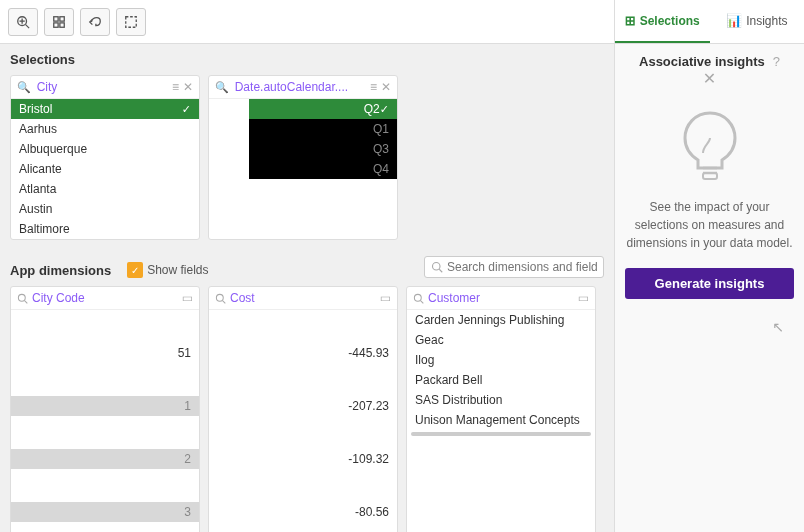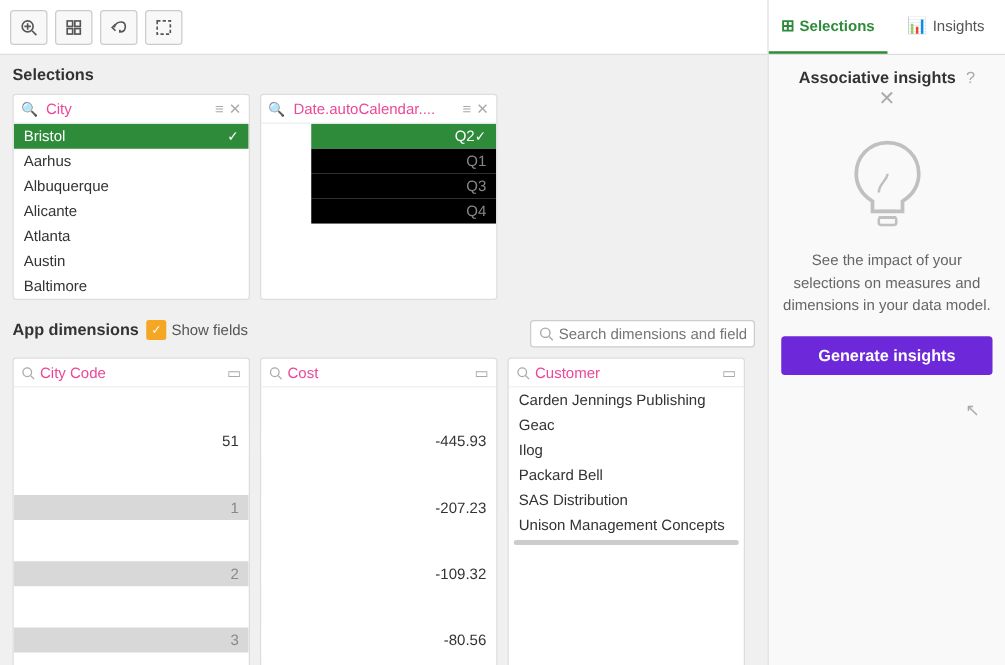--- a/index.html
+++ b/index.html
@@ -71,21 +71,21 @@
     .card-header {
       display: flex;
       align-items: center;
       padding: 4px 6px;
       border-bottom: 1px solid #eee;
       gap: 4px;
     }
     .card-header-title {
       flex: 1;
       font-size: 12px;
-      color: #ec4899;
+      color: #8b5cf6;
       overflow: hidden;
       text-overflow: ellipsis;
       white-space: nowrap;
     }
     .card-icon {
       color: #aaa;
       font-size: 12px;
       cursor: pointer;
     }
     .search-icon-small {
@@ -130,22 +130,22 @@
     }
 
     
     .app-dims-section {
       flex: 1;
       padding: 8px 10px;
       overflow: hidden;
     }
     .app-dims-header {
       display: flex;
-      align-items: flex-start;
-      gap: 6px;
+      align-items: flex-end;
+      gap: 16px;
       margin-bottom: 8px;
     }
     .app-dims-title {
       font-size: 13px;
       font-weight: 600;
       color: #333;
     }
     .show-fields-checkbox {
       display: flex;
       align-items: center;
@@ -305,21 +305,21 @@
     .insights-description {
       text-align: center;
       font-size: 12px;
       color: #666;
       line-height: 1.5;
       margin-bottom: 16px;
     }
     .generate-btn {
       width: 100%;
       padding: 8px;
-      background: #6d28d9;
+      background: #4c1d95;
       color: #fff;
       border: none;
       border-radius: 3px;
       font-size: 13px;
       font-weight: 600;
       cursor: pointer;
     }
     .cursor-indicator {
       margin-top: 20px;
       display: flex;

